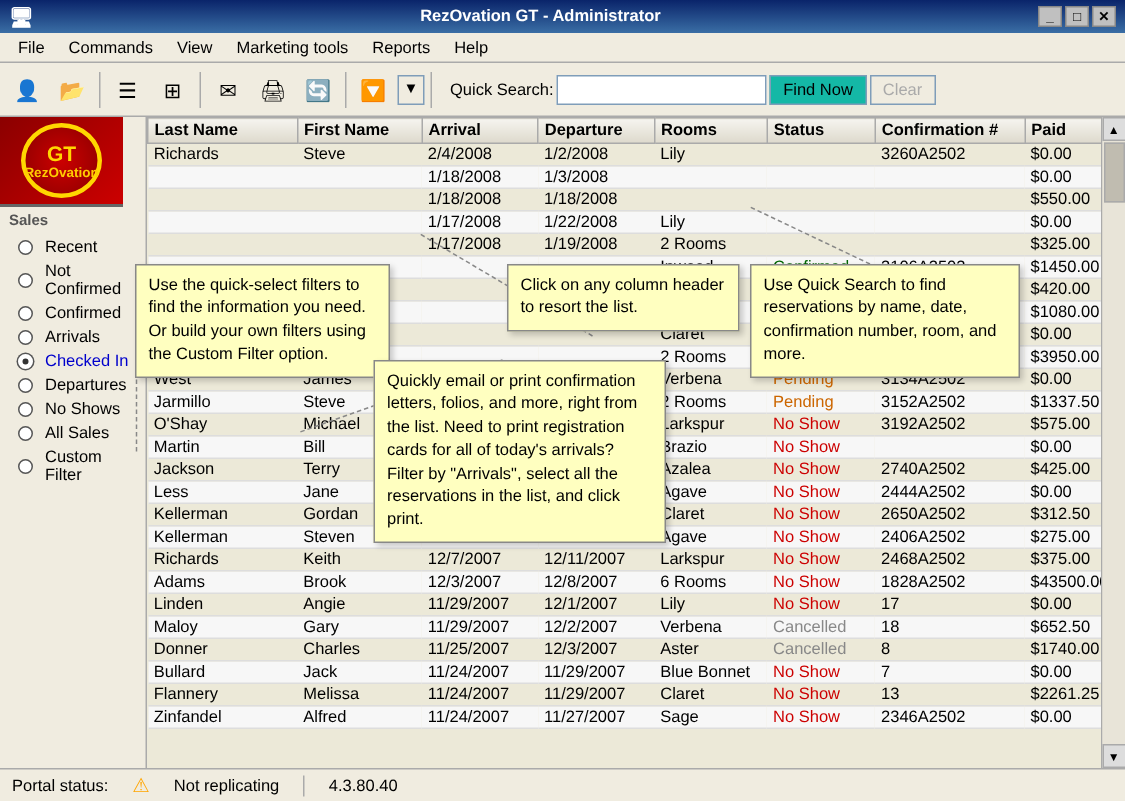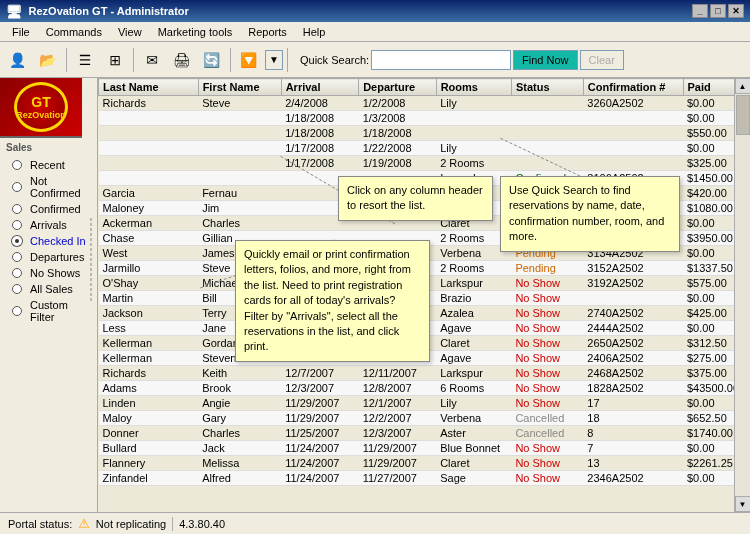--- a/index.html
+++ b/index.html
@@ -9,21 +9,21 @@
     .title-bar {
       background: linear-gradient(to bottom, #0a246a, #3a6ea5);
       color: white;
       height: 22px;
       display: flex;
       align-items: center;
       padding: 0 6px;
       font-size: 11px;
       font-weight: bold;
     }
-    .title-bar-text { flex: 1; }
+    .title-bar-text { flex: 1; text-align: center; }
     .title-bar-buttons { display: flex; gap: 2px; }
     .title-btn {
       width: 16px; height: 14px;
       background: #c0c0c0;
       border: 1px solid #888;
       display: flex; align-items: center; justify-content: center;
       font-size: 9px; cursor: pointer; color: #000;
     }
 
     
@@ -157,21 +157,21 @@
     .status-bar {
       height: 22px;
       background: #f0ece0;
       border-top: 1px solid #aaa;
       display: flex;
       align-items: center;
       padding: 0 8px;
       font-size: 11px;
     }
     .status-left { flex: 1; }
-    .status-right { display: flex; align-items: center; gap: 6px; }
+    .status-right { display: flex; align-items: center; gap: 16px; }
     .status-sep { width: 1px; height: 14px; background: #aaa; }
 
     
     .tooltip-box {
       position: absolute;
       background: #ffffc0;
       border: 1px solid #888;
       padding: 6px 8px;
       font-size: 11px;
       line-height: 1.4;
@@ -561,22 +561,25 @@
 
     <div class="scrollbar-v" style="position:absolute;right:0;top:0;bottom:0;">
       <div class="scroll-btn">▲</div>
       <div class="scroll-track">
         <div class="scroll-thumb"></div>
       </div>
       <div class="scroll-btn">▼</div>
     </div>
   </div>
 
-
-  <div class="tooltip-box tooltip2" style="max-width:195px; left:235px; top:162px;">
+  <div class="tooltip-box tooltip1">
+    <span>Use the quick-select filters to find the information you need.  Or build your own filters using the Custom Filter option.</span>
+  </div>
+
+  <div class="tooltip-box tooltip2" style="max-width:195px; left:249px; top:162px;">
     <span>Quickly email or print confirmation letters, folios, and more, right from the list.  Need to print registration cards for all of today's arrivals?  Filter by "Arrivals", select all the reservations in the list, and click print.</span>
   </div>
 
   <div class="tooltip-box" style="left:338px; top:98px; max-width:155px;">
     <span>Click on any column header to resort the list.</span>
   </div>
 
   <div class="tooltip-box" style="left:500px; top:98px; max-width:180px;">
     <span>Use Quick Search to find reservations by name, date, confirmation number, room, and more.</span>
   </div>

